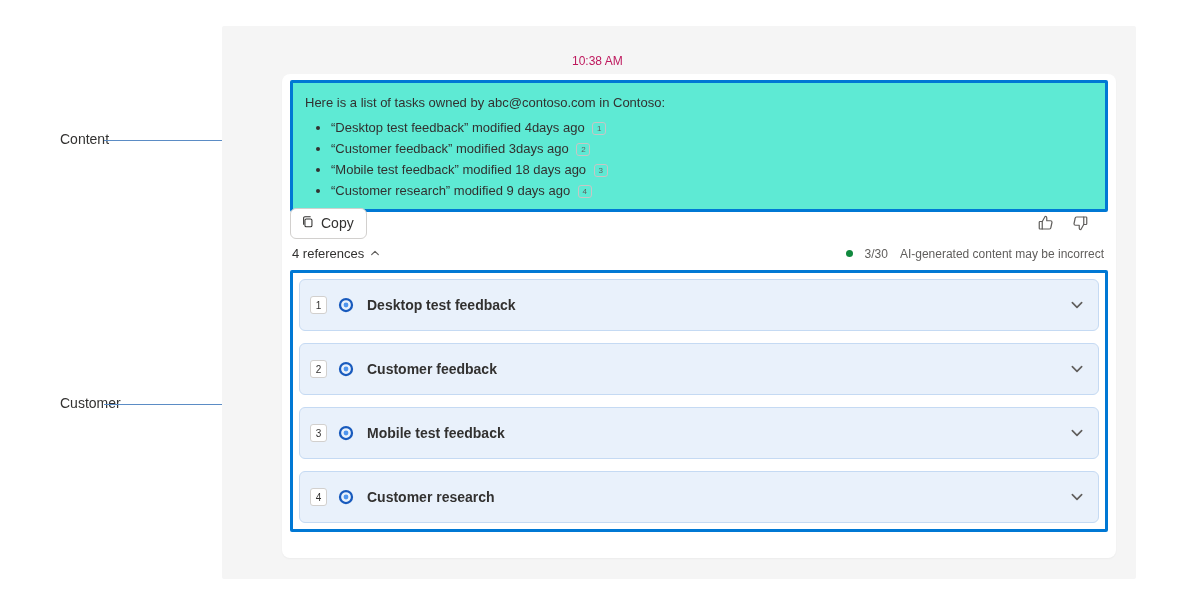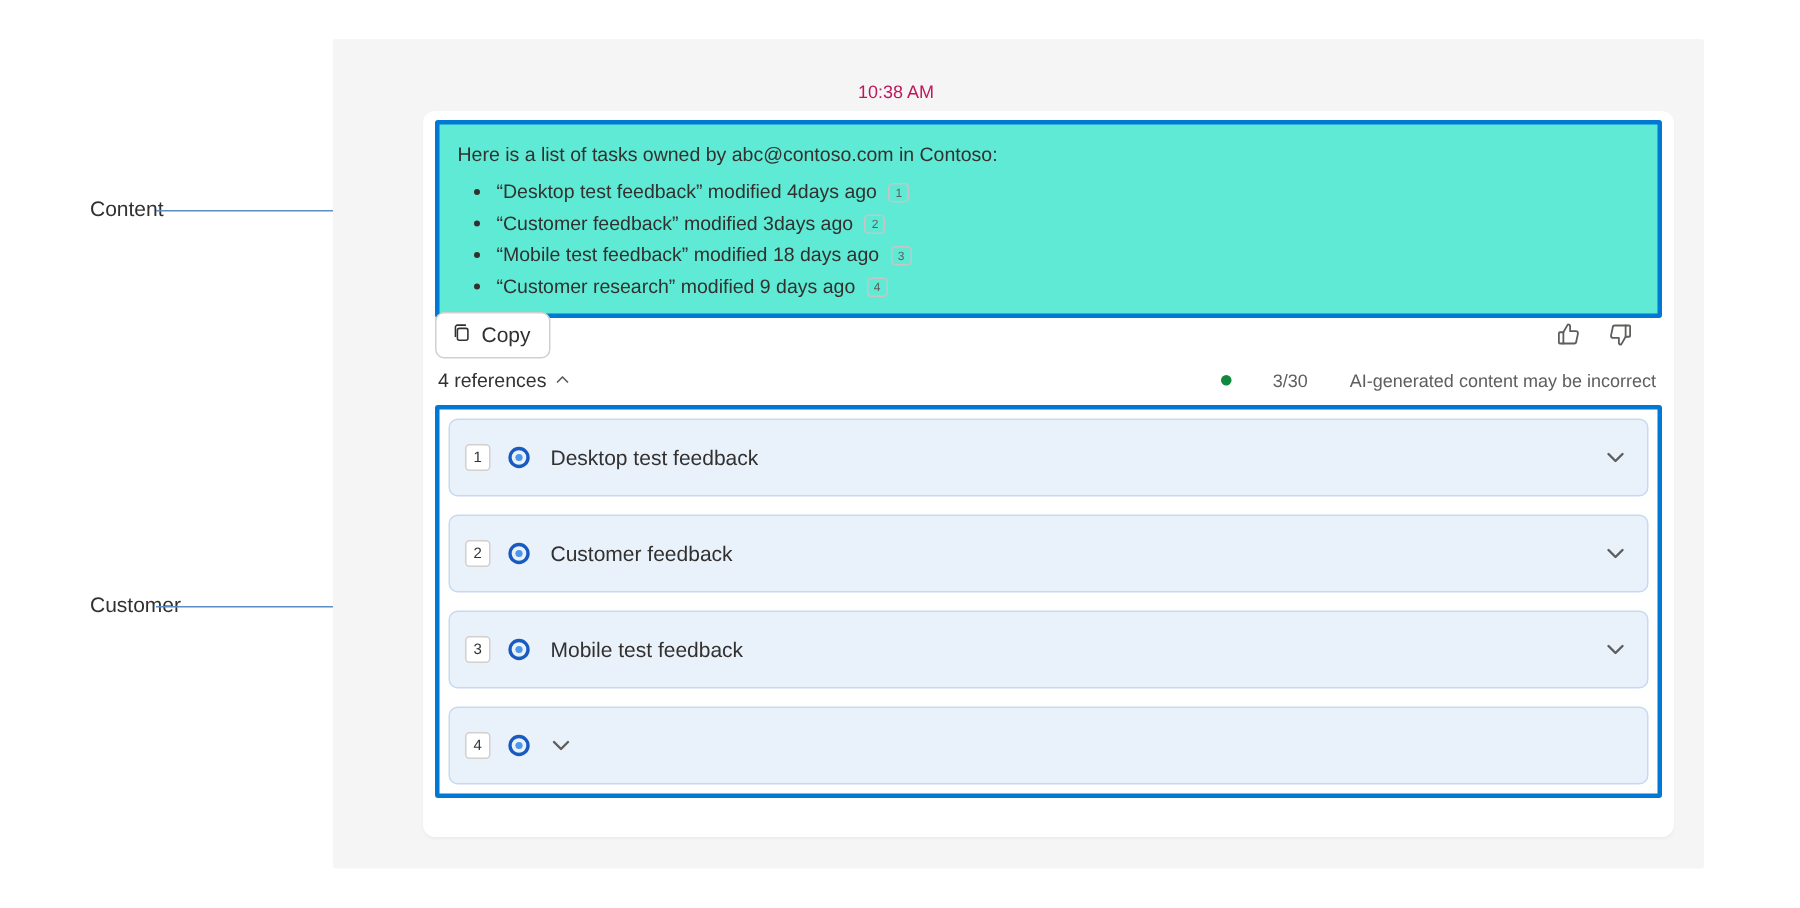--- a/index.html
+++ b/index.html
@@ -163,21 +163,21 @@
     color: #323130;
   }
   .chevron-up {
     width: 10px;
     height: 10px;
     display: inline-block;
   }
   .ai-note {
     display: inline-flex;
     align-items: center;
-    gap: 28px;
+    gap: 12px;
     font-size: 12px;
     color: #605e5c;
   }
   .dot {
     width: 7px;
     height: 7px;
     border-radius: 50%;
     background: #10893e;
     display: inline-block;
   }
@@ -228,21 +228,21 @@
   }
   .ref-icon {
     width: 18px;
     height: 18px;
     margin-right: 12px;
     display:flex; align-items:center; justify-content:center;
   }
   .ref-icon svg { width: 18px; height: 18px; }
   .ref-title {
     font-size: 14px;
-    font-weight: 400;
+    font-weight: 700;
     color: #323130;
     flex: 1;
   }
   .ref-chevron {
     width: 14px;
     height: 14px;
     color: #605e5c;
   }
   .ref-chevron svg { width: 14px; height: 14px; }
 
@@ -379,20 +379,21 @@
         </div>
 
         <div class="ref-item">
           <span class="ref-num">4</span>
           <span class="ref-icon">
             <svg viewBox="0 0 24 24">
                 <circle cx="12" cy="12" r="8" fill="none" stroke="#185abd" stroke-width="3"></circle>
                 <circle cx="12" cy="12" r="3.2" fill="#4f95ee"></circle>
               </svg>
           </span>
+          <span class="ref-title">Customer research</span>
           <span class="ref-chevron">
             <svg viewBox="0 0 12 12" fill="none" stroke="#605e5c" stroke-width="1.4" stroke-linecap="round" stroke-linejoin="round">
                 <polyline points="2,4 6,8 10,4"></polyline>
               </svg>
           </span>
         </div>
 
       </div>
 
     </div>

